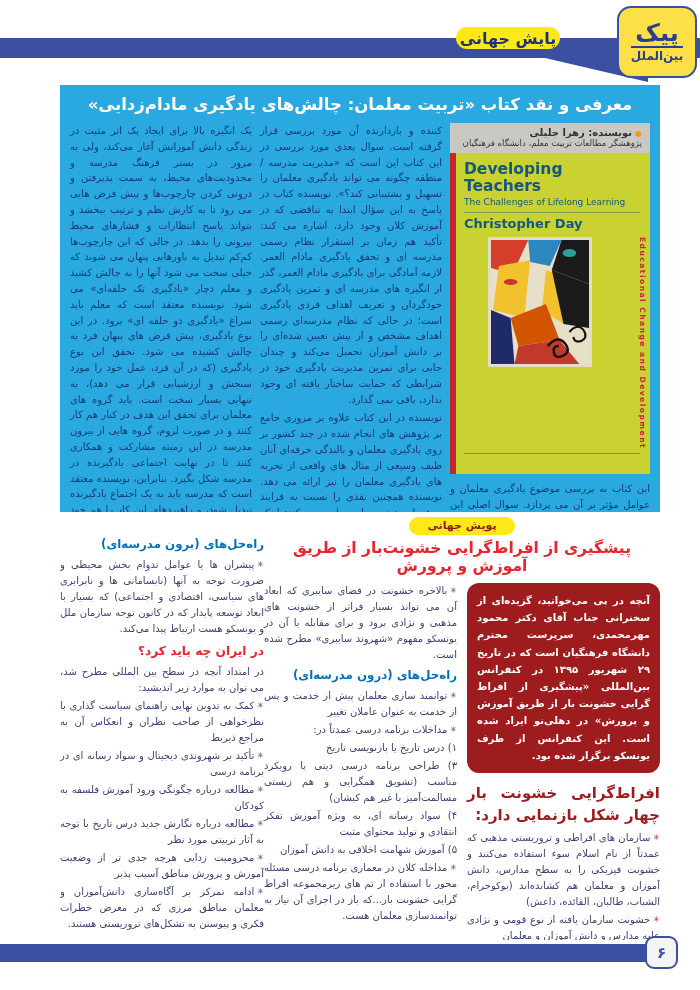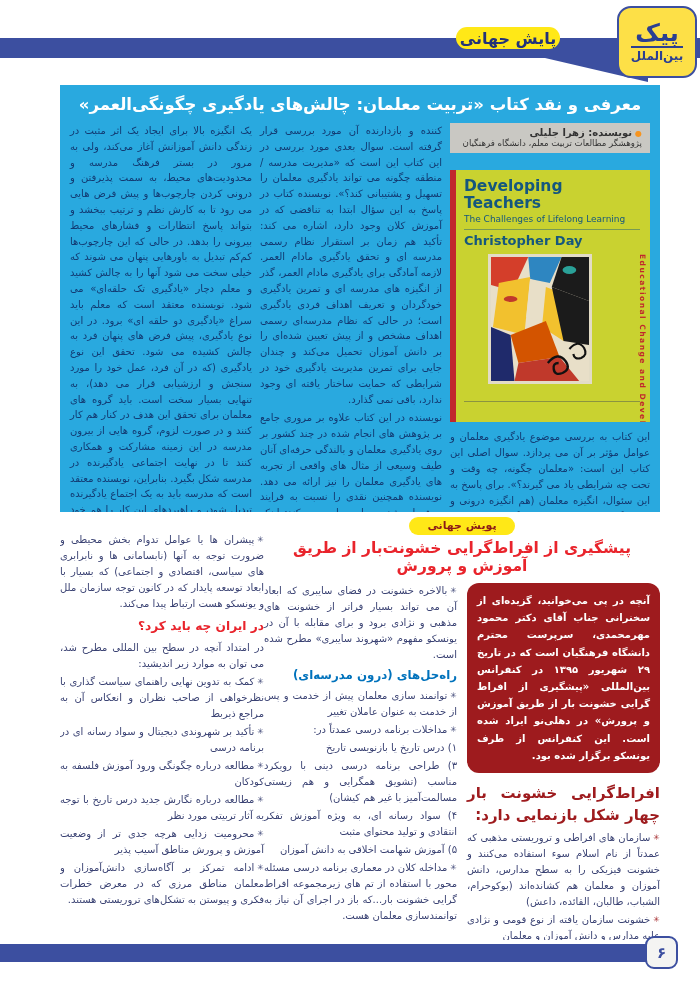--- a/index.html
+++ b/index.html
@@ -30,21 +30,21 @@
               background:#29A9DF; padding:8px 10px 10px; overflow:hidden; }
   .s1-title { color:#ffffff; font-weight:bold; font-size:16.5px; text-align:center; margin:2px 0 9px; }
   .s1-cols { display:flex; gap:8px; }
   .s1-col { flex:1; font-size:10px; line-height:1.58; text-align:justify; color:#123A72; }
   .s1-col p { margin-bottom:3px; }
   .book-col { width:200px; flex:0 0 200px; }
   .author-box { background:#C9C8C3; padding:4px 8px 5px; color:#333333; text-align:right; }
   .author-name { font-size:10px; font-weight:bold; }
   .author-dot { color:#F7941E; font-size:8px; margin-left:3px; }
   .author-role { font-size:8.6px; }
-  .book-cover { margin-top:17px; height:252px; background:#C9D230; position:relative;
+  .book-cover { margin-top:0; height:321px; background:#C9D230; position:relative;
                 padding:8px 10px 8px 14px; direction:ltr; text-align:left; overflow:hidden; }
   .book-red-edge { position:absolute; left:0; top:0; width:6px; height:100%; background:#C1272D; }
   .book-title { color:#15577E; font-size:15.5px; font-weight:bold; line-height:1.1; }
   .book-subtitle { color:#15577E; font-size:9px; margin-top:2px; }
   .book-author { color:#15577E; font-size:13px; font-weight:bold; margin-top:5px; padding-top:3px;
                  border-top:1px solid rgba(21,87,126,.45); }
   .book-art { position:absolute; top:84px; left:38px; width:104px; height:130px;
               border:3px solid #E3DCC6; background:#E8DFC8; }
   .book-art svg { display:block; width:100%; height:100%; }
   .book-side-text { position:absolute; top:84px; right:3px; height:160px;
@@ -86,21 +86,21 @@
 <div class="top-bar-diag"></div>
 <div class="header-badge">
   <span>پایش جهانی</span>
 </div>
 <div class="logo-box">
   <div class="logo-top">پیک</div>
   <div class="logo-bottom">بین‌الملل</div>
 </div>
 
 <div class="section1">
-  <div class="s1-title">معرفی و نقد کتاب «تربیت معلمان: چالش‌های یادگیری چگونگی‌العمر»</div>
+  <div class="s1-title">معرفی و نقد کتاب «تربیت معلمان: چالش‌های یادگیری مادام‌زدایی»</div>
   <div class="s1-cols">
 
     <div class="book-col">
       <div class="author-box">
         <div class="author-name"><span class="author-dot">●</span><span>نویسنده: زهرا جلیلی</span></div>
         <div class="author-role">پژوهشگر مطالعات تربیت معلم، دانشگاه فرهنگیان</div>
       </div>
       <div class="book-cover">
         <div class="book-red-edge"></div>
         <div class="book-title">Developing Teachers</div>
@@ -170,20 +170,21 @@
           <p>۳) طراحی برنامه درسی دینی با رویکرد مناسب (تشویق همگرایی و هم زیستی مسالمت‌آمیز با غیر هم کیشان)</p>
           <p>۴) سواد رسانه ای، به ویژه آموزش تفکر انتقادی و تولید محتوای مثبت</p>
           <p>۵) آموزش شهامت اخلاقی به دانش آموزان</p>
           <p><span class="bg">✳</span><span>مداخله کلان در معماری برنامه درسی مسئله محور با استفاده از تم های زیرمجموعه افراط گرایی خشونت بار...که باز در اجرای آن نیاز به توانمندسازی معلمان هست.</span></p>
 
         </div>
       </div>
     </div>
 
     <div class="left-col">
+      <div class="blue-heading">راه‌حل‌های (برون مدرسه‌ای)</div>
       <p><span class="bg">✳</span><span>پیشران ها یا عوامل تدوام بخش محیطی و ضرورت توجه به آنها (نابسامانی ها و نابرابری های سیاسی، اقتصادی و اجتماعی) که بسیار با ابعاد توسعه پایدار که در کانون توجه سازمان ملل و یونسکو هست ارتباط پیدا می‌کند.</span></p>
       <div class="red-heading">در ایران چه باید کرد؟</div>
       <p>در امتداد آنچه در سطح بین المللی مطرح شد، می توان به موارد زیر اندیشید:</p>
       <p><span class="bg">✳</span><span>کمک به تدوین نهایی راهنمای سیاست گذاری با نظرخواهی از صاحب نظران و انعکاس آن به مراجع ذیربط</span></p>
       <p><span class="bg">✳</span><span>تأکید بر شهروندی دیجیتال و سواد رسانه ای در برنامه درسی</span></p>
       <p><span class="bg">✳</span><span>مطالعه درباره چگونگی ورود آموزش فلسفه به کودکان</span></p>
       <p><span class="bg">✳</span><span>مطالعه درباره نگارش جدید درس تاریخ با توجه به آثار تربیتی مورد نظر</span></p>
       <p><span class="bg">✳</span><span>محرومیت زدایی هرچه جدی تر از وضعیت آموزش و پرورش مناطق آسیب پذیر</span></p>
       <p><span class="bg">✳</span><span>ادامه تمرکز بر آگاه‌سازی دانش‌آموزان و معلمان مناطق مرزی که در معرض خطرات فکری و پیوستن به تشکل‌های تروریستی هستند.</span></p>
     </div>

